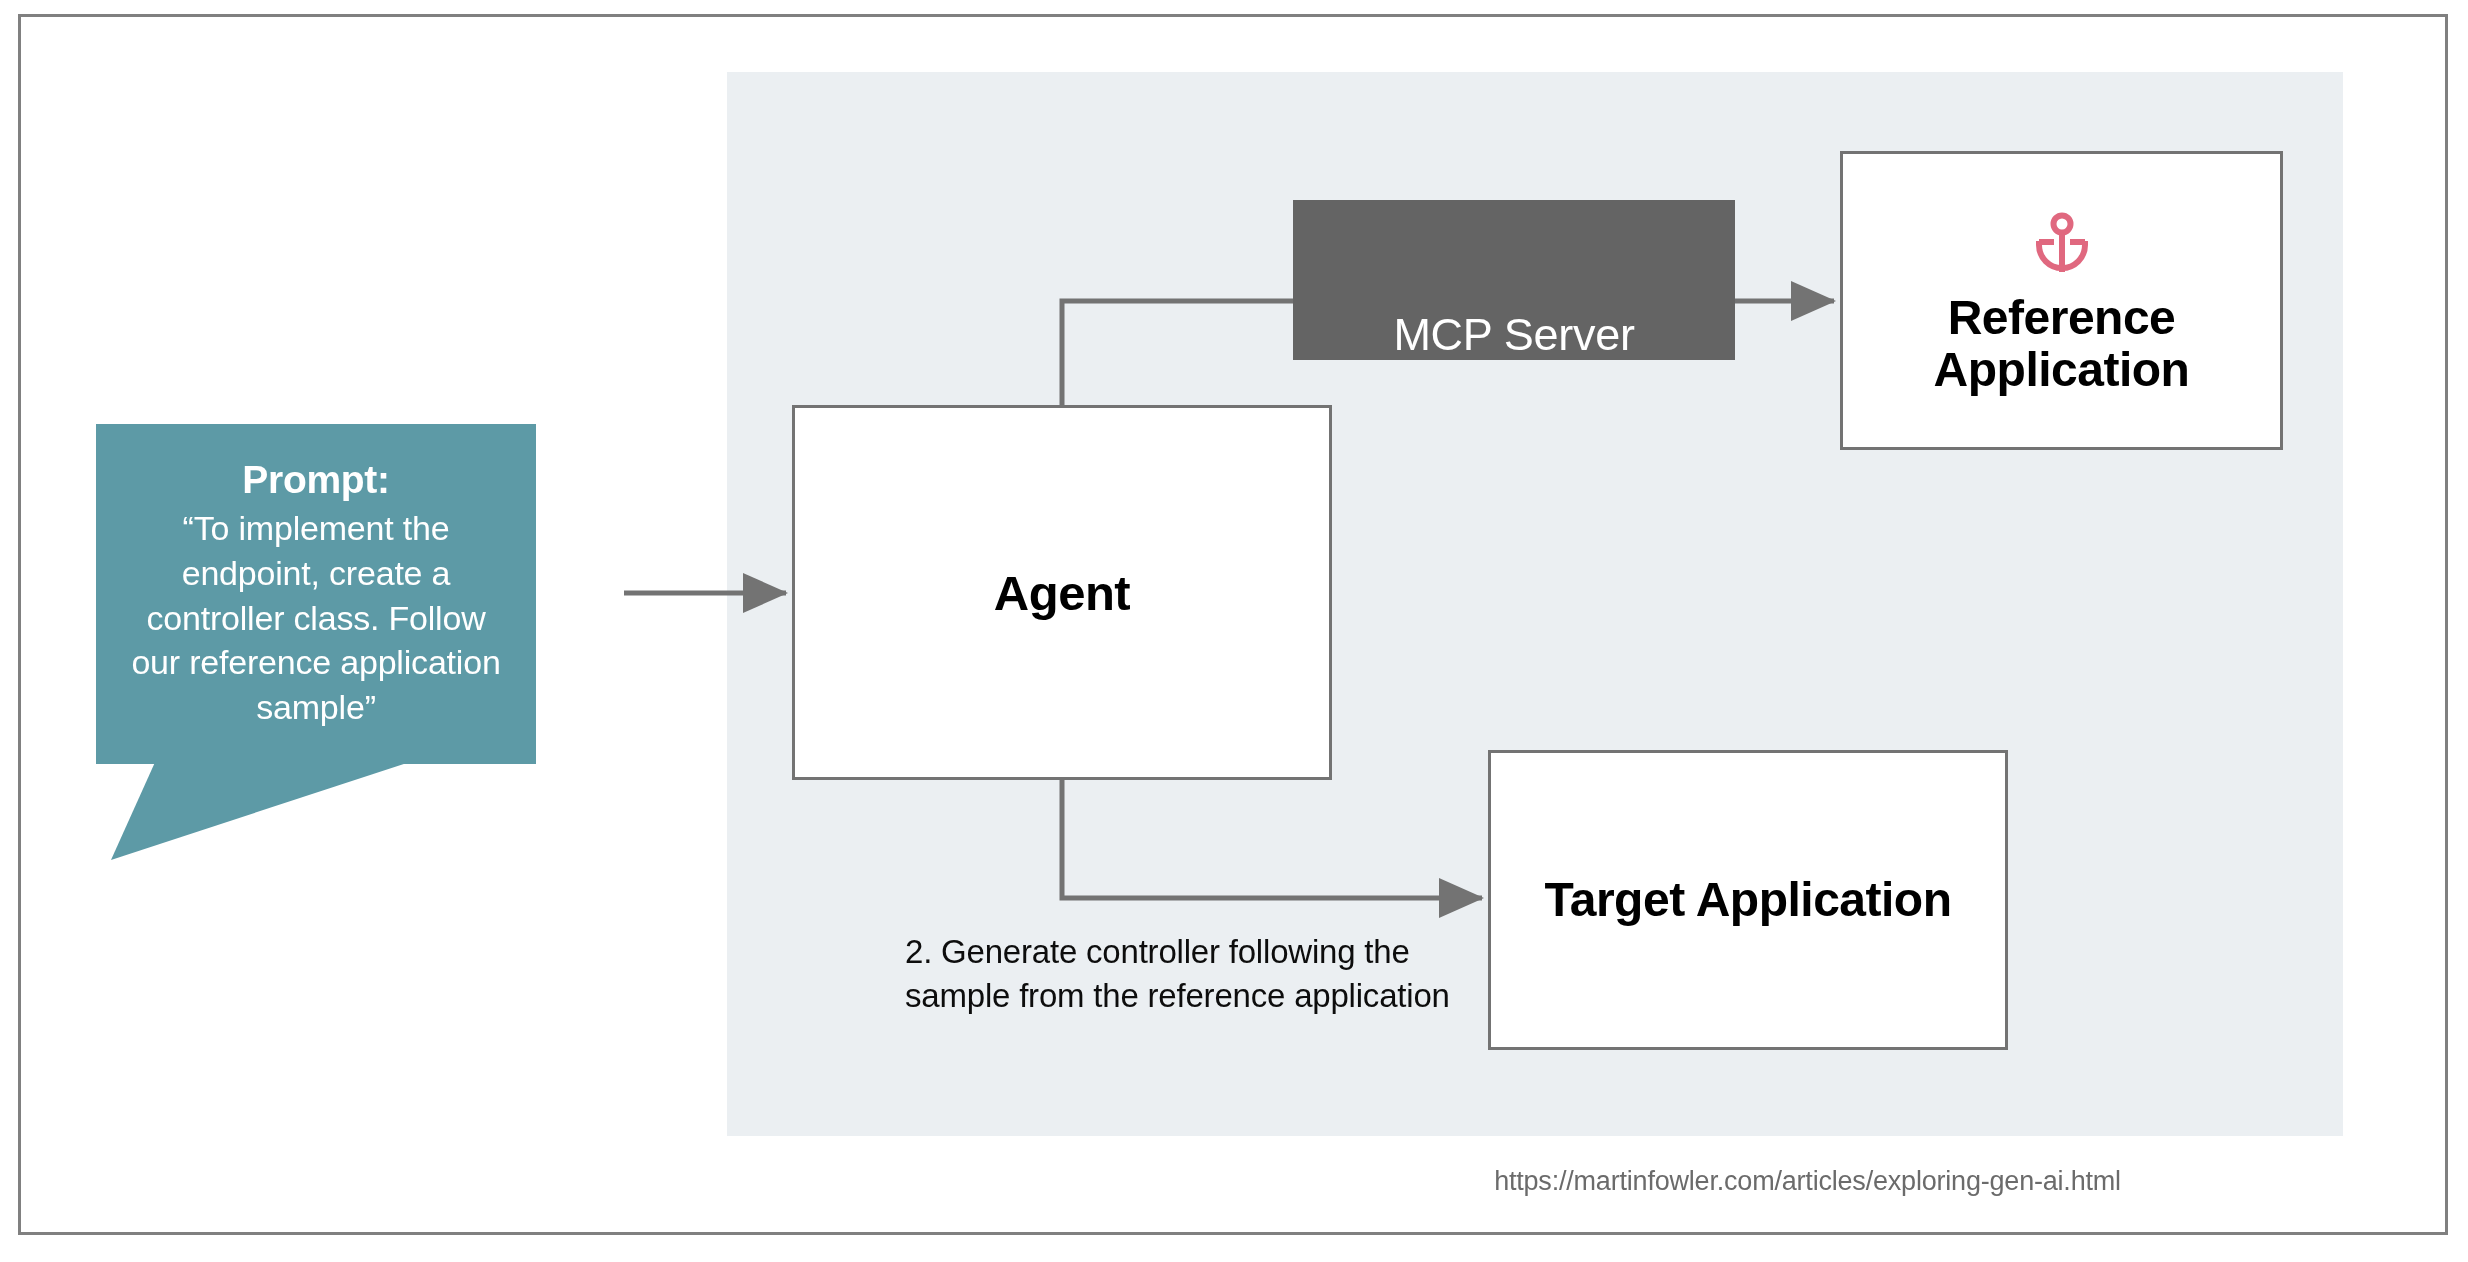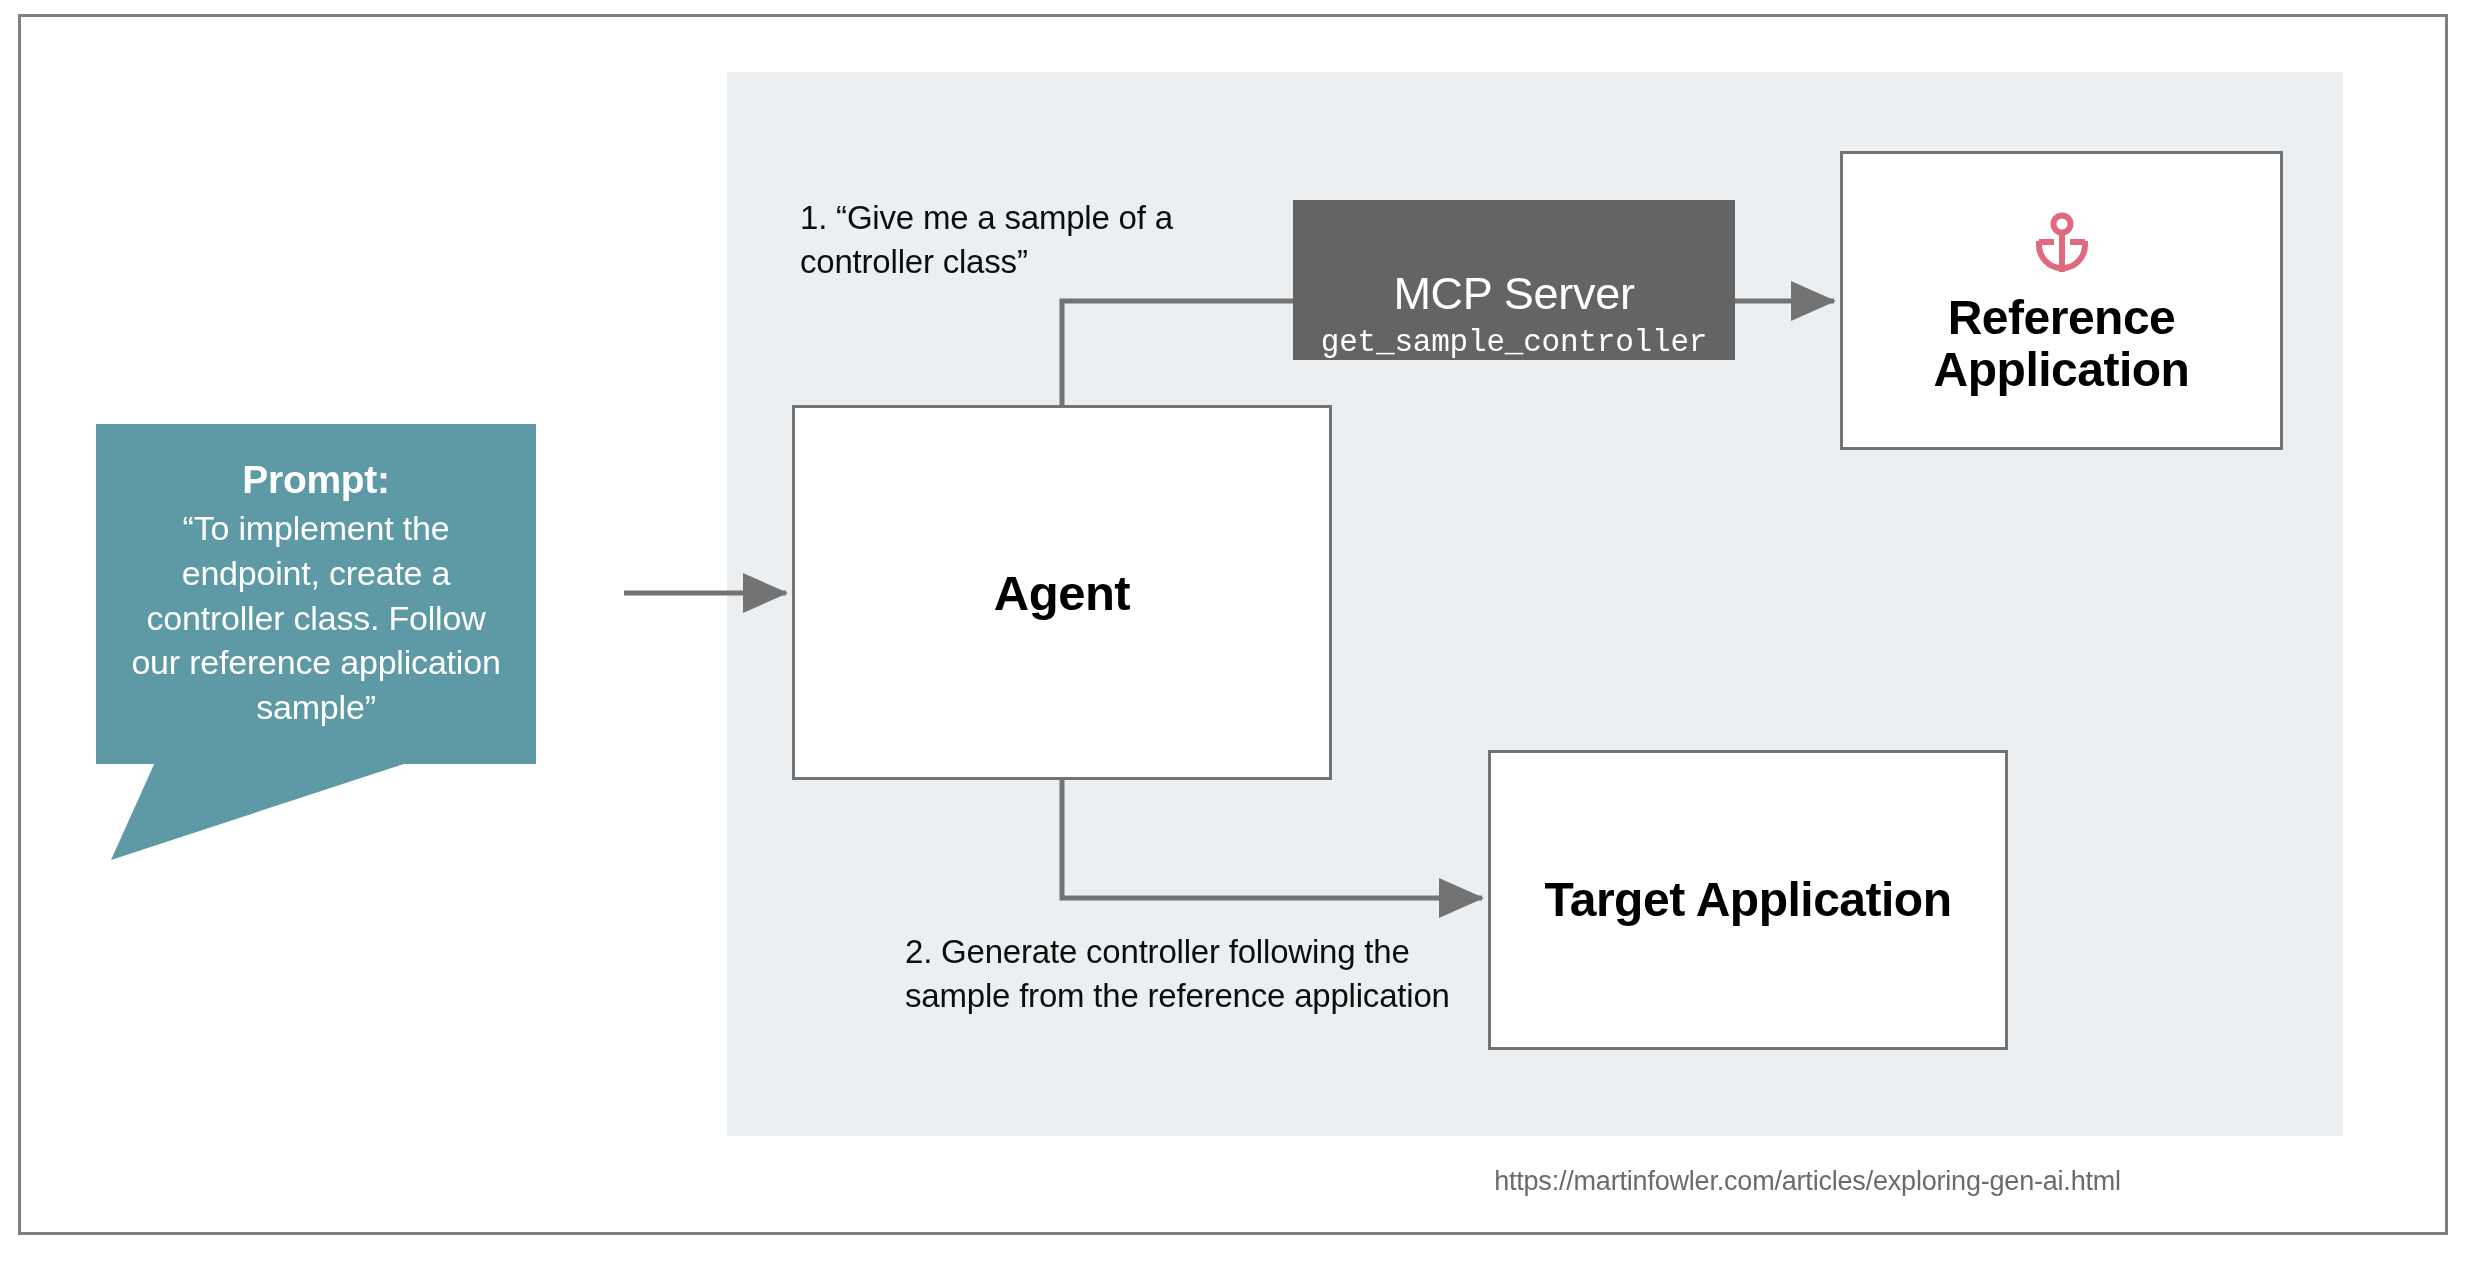--- a/index.html
+++ b/index.html
@@ -220,25 +220,23 @@
 
   <svg style="position:absolute;left:96px;top:760px;width:420px;height:110px;" viewBox="0 0 420 110" xmlns="http://www.w3.org/2000/svg">
     <polygon points="60,0 320,0 15,100" fill="#5d9aa6"></polygon>
   </svg>
 
   <div id="prompt-bubble">
     <div class="prompt-title">Prompt:</div>
     <div class="prompt-text">“To implement the endpoint, create a controller class. Follow our reference application sample”</div>
   </div>
 
-  <div id="step-1-label" class="step-label">1. “Give me a sample of a controller class”</div>
 
   <div id="mcp-server-box">
     <div class="mcp-title">MCP Server</div>
-    <div class="mcp-tool">get_sample_controller</div>
   </div>
 
   <div id="agent-box" class="node-box">
     <div class="agent-label">Agent</div>
   </div>
 
   <div id="reference-app-box" class="node-box">
     <span class="anchor-wrap">
       <svg width="64" height="66" viewBox="0 0 64 66" xmlns="http://www.w3.org/2000/svg">
         <circle cx="32" cy="12" r="8.5" fill="none" stroke="#e0687f" stroke-width="6"></circle>

